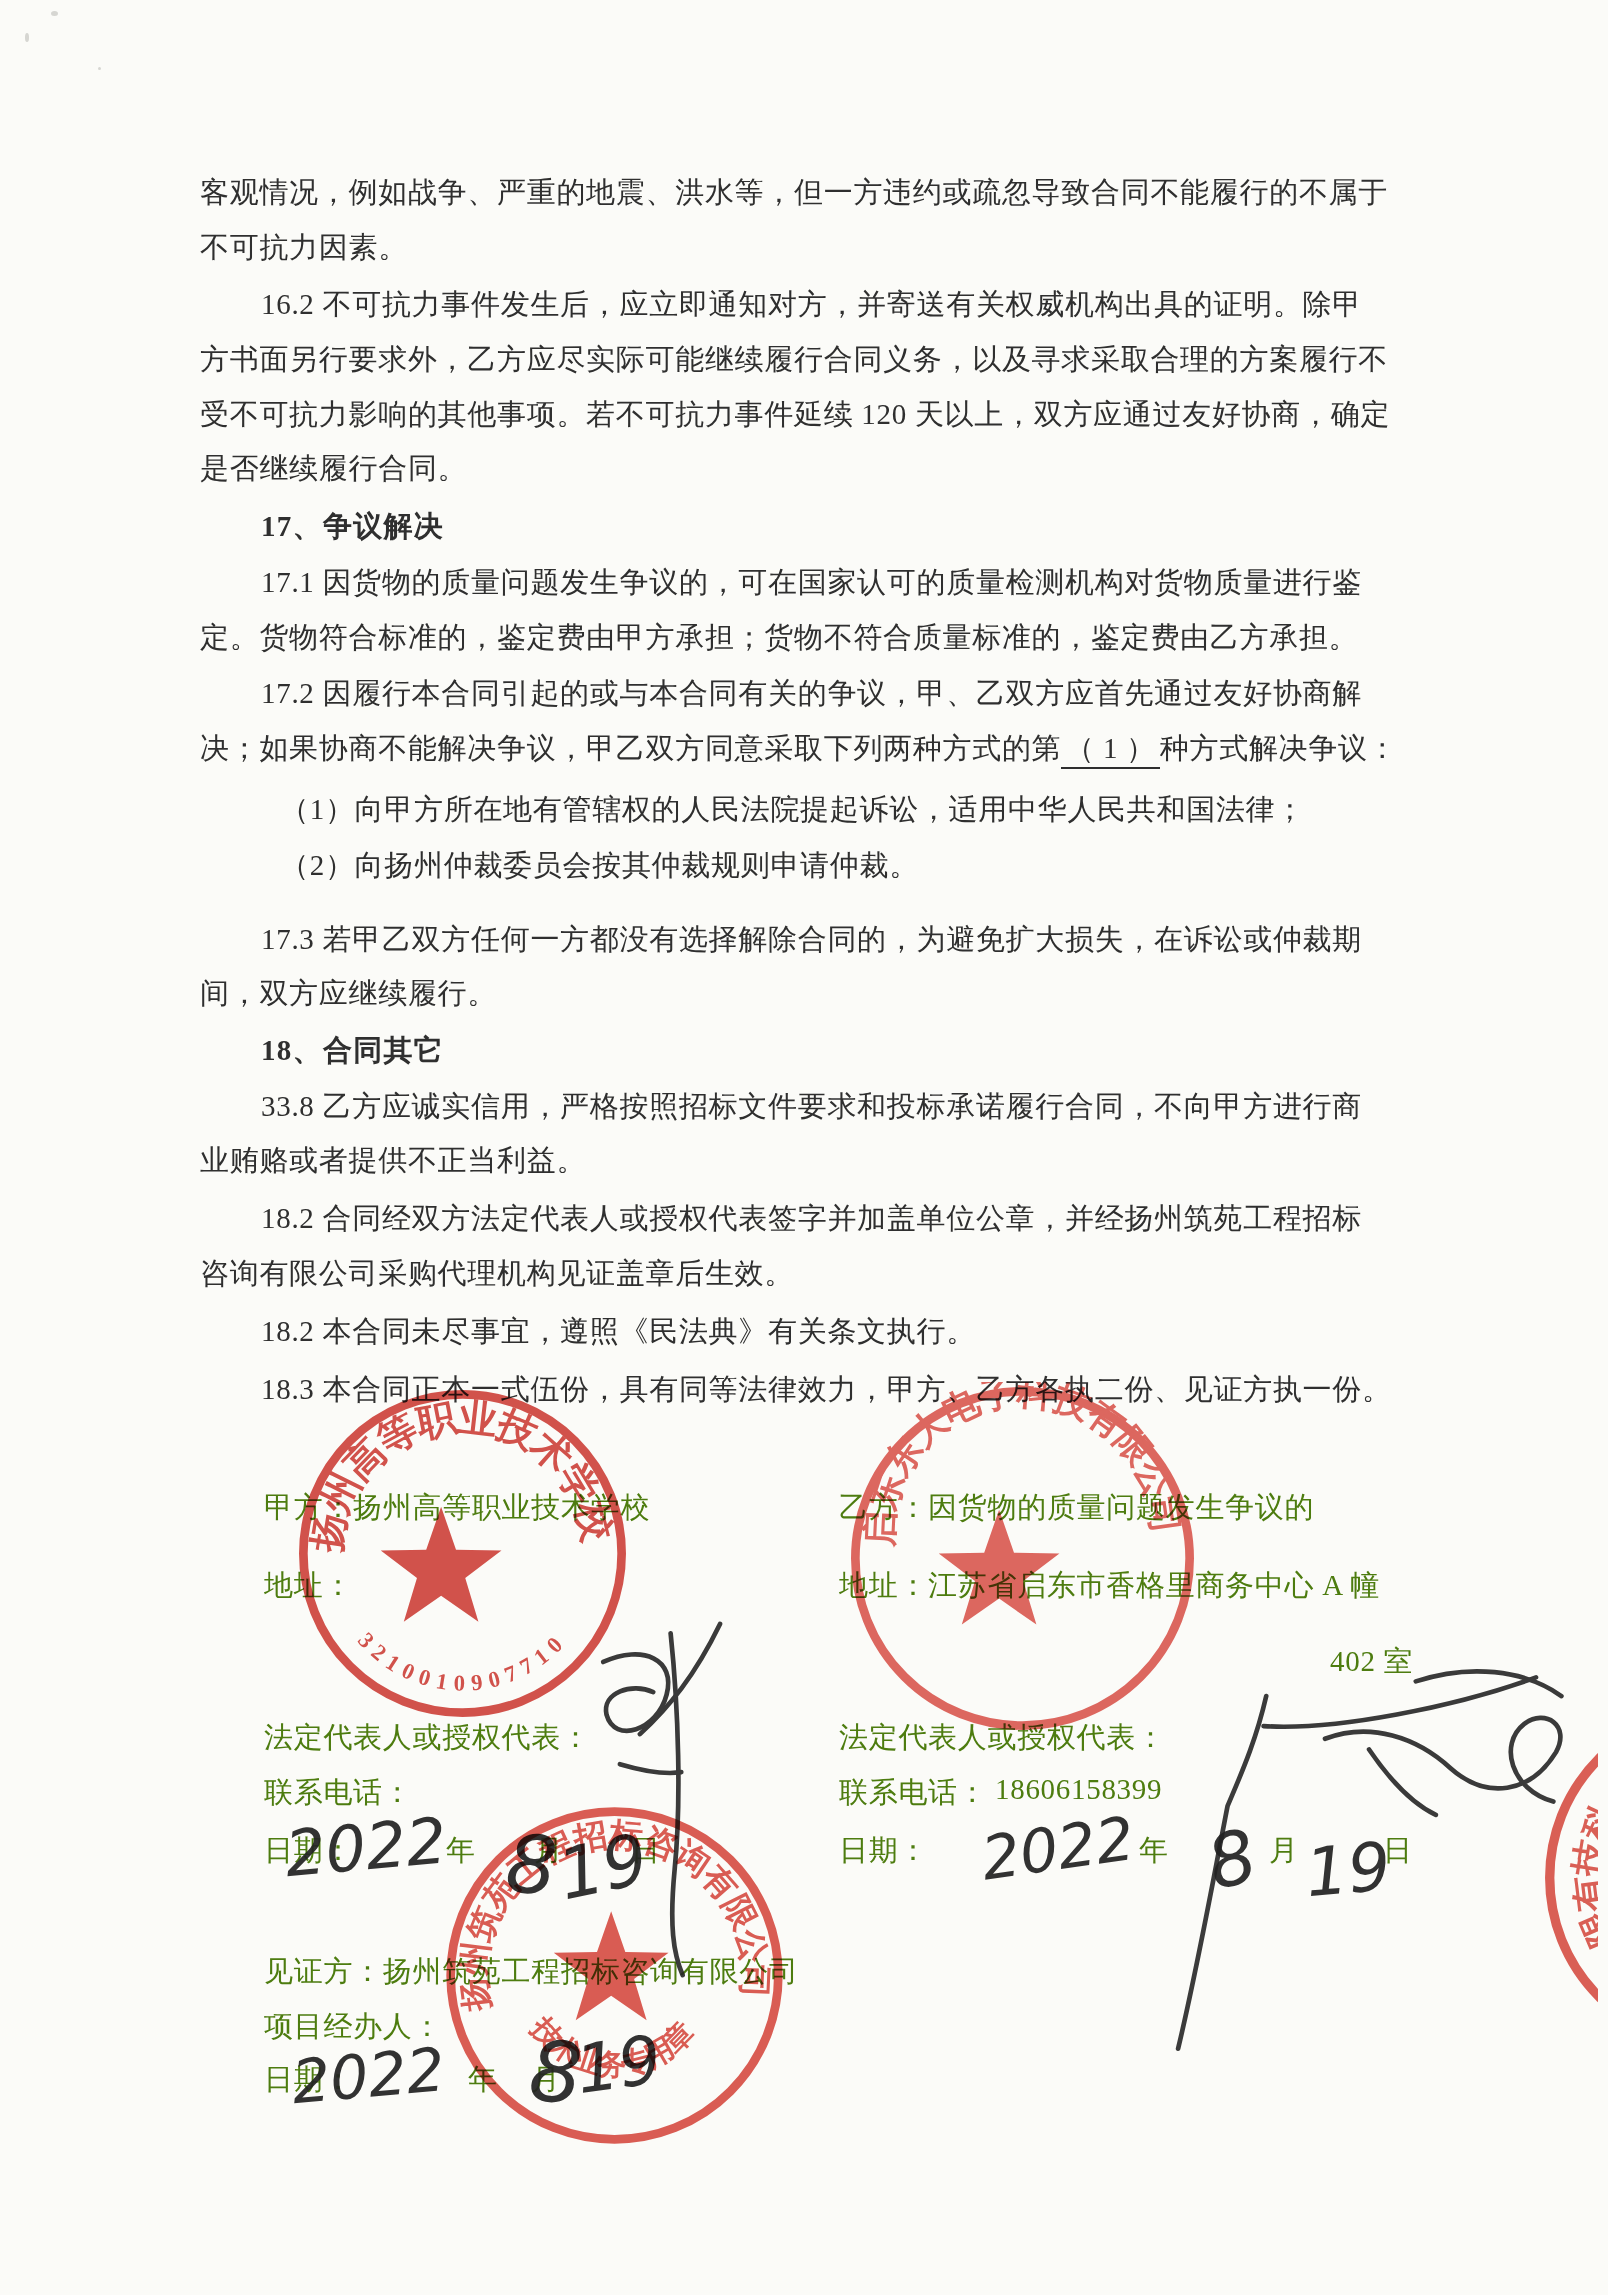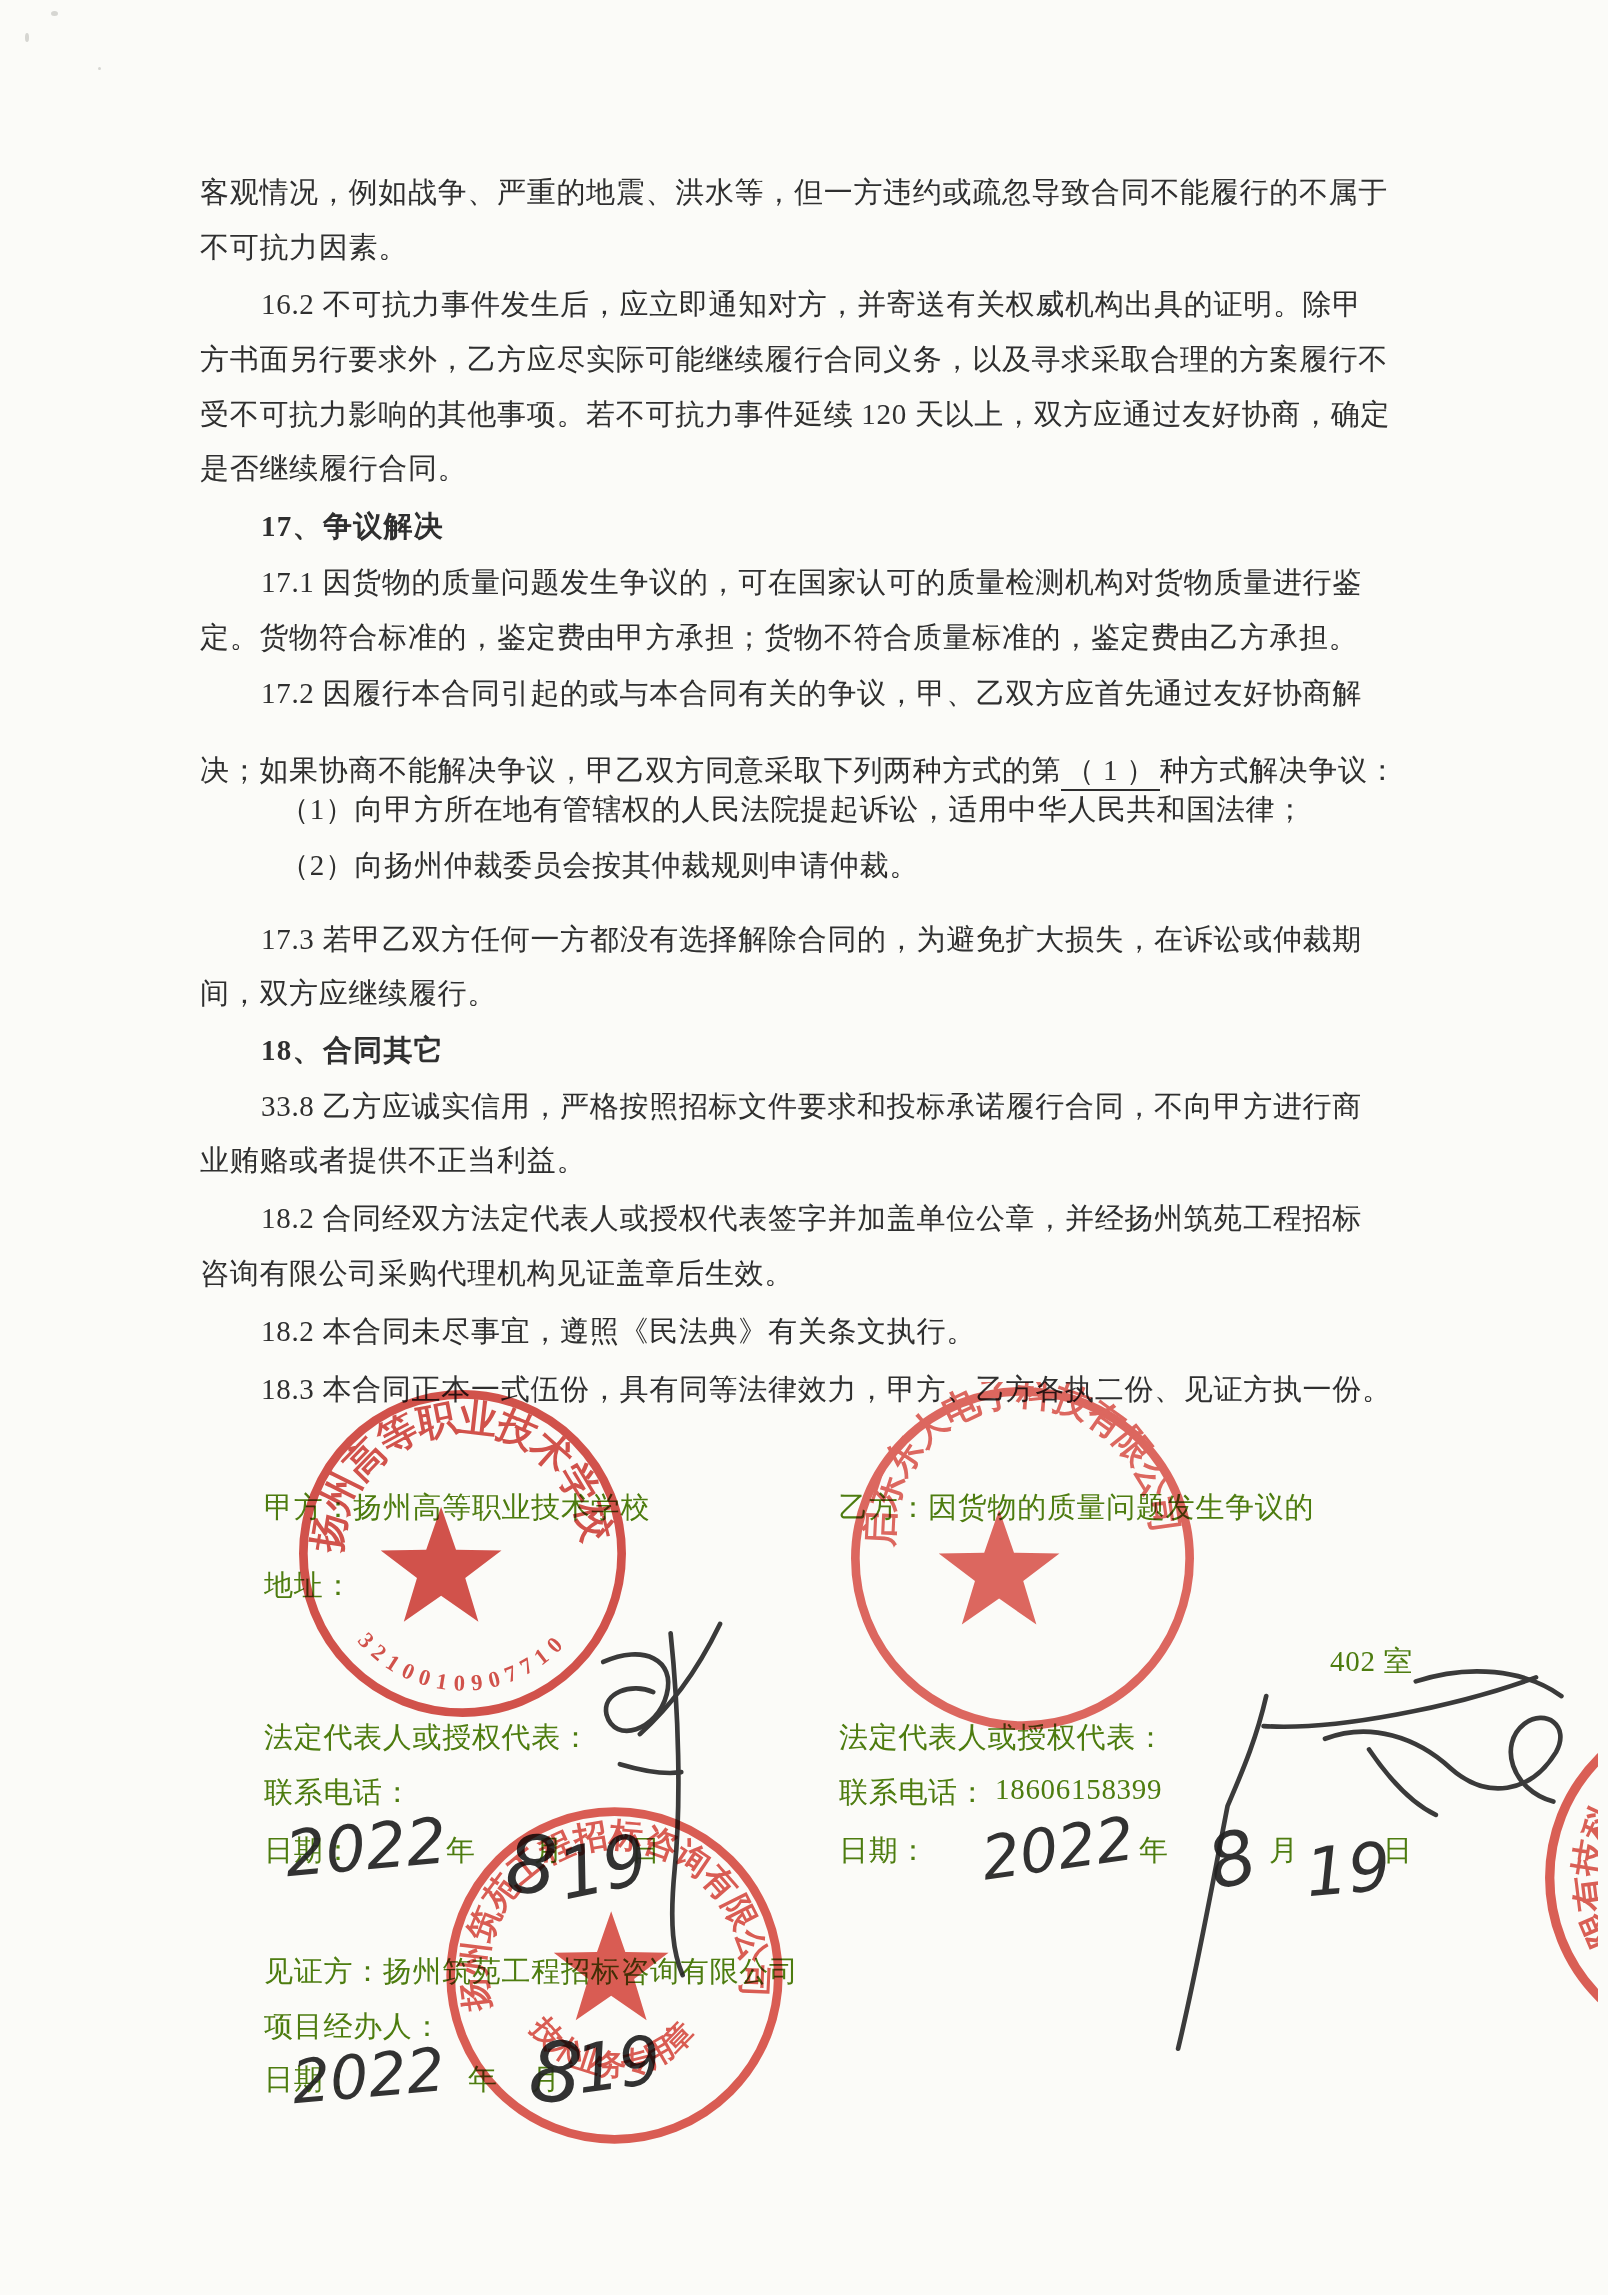--- a/index.html
+++ b/index.html
@@ -36,21 +36,21 @@
     <div class="ln" style="top:175px">客观情况，例如战争、严重的地震、洪水等，但一方违约或疏忽导致合同不能履行的不属于</div>
     <div class="ln" style="top:230px">不可抗力因素。</div>
     <div class="ln ind" style="top:287px">16.2 不可抗力事件发生后，应立即通知对方，并寄送有关权威机构出具的证明。除甲</div>
     <div class="ln" style="top:342px">方书面另行要求外，乙方应尽实际可能继续履行合同义务，以及寻求采取合理的方案履行不</div>
     <div class="ln" style="top:397px">受不可抗力影响的其他事项。若不可抗力事件延续 120 天以上，双方应通过友好协商，确定</div>
     <div class="ln" style="top:451px">是否继续履行合同。</div>
     <div class="ln ind hd" style="top:509px">17、争议解决</div>
     <div class="ln ind" style="top:565px">17.1 因货物的质量问题发生争议的，可在国家认可的质量检测机构对货物质量进行鉴</div>
     <div class="ln" style="top:620px">定。货物符合标准的，鉴定费由甲方承担；货物不符合质量标准的，鉴定费由乙方承担。</div>
     <div class="ln ind" style="top:676px">17.2 因履行本合同引起的或与本合同有关的争议，甲、乙双方应首先通过友好协商解</div>
-    <div class="ln" style="top:753px">
+    <div class="ln" style="top:731px">
       <span>决；如果协商不能解决争议，甲乙双方同意采取下列两种方式的第</span><span class="ul">（ 1 ）</span><span>种方式解决争议：</span>
     </div>
     <div class="ln ind2" style="top:792px">（1）向甲方所在地有管辖权的人民法院提起诉讼，适用中华人民共和国法律；</div>
     <div class="ln ind2" style="top:848px">（2）向扬州仲裁委员会按其仲裁规则申请仲裁。</div>
     <div class="ln ind" style="top:922px">17.3 若甲乙双方任何一方都没有选择解除合同的，为避免扩大损失，在诉讼或仲裁期</div>
     <div class="ln" style="top:976px">间，双方应继续履行。</div>
     <div class="ln ind hd" style="top:1033px">18、合同其它</div>
     <div class="ln ind" style="top:1089px">33.8 乙方应诚实信用，严格按照招标文件要求和投标承诺履行合同，不向甲方进行商</div>
     <div class="ln" style="top:1143px">业贿赂或者提供不正当利益。</div>
     <div class="ln ind" style="top:1201px">18.2 合同经双方法定代表人或授权代表签字并加盖单位公章，并经扬州筑苑工程招标</div>
@@ -62,20 +62,21 @@
   <div class="lbl" style="left:264px;top:1488px">甲方：扬州高等职业技术学校</div>
   <div class="lbl" style="left:264px;top:1566px">地址：</div>
   <div class="lbl" style="left:264px;top:1718px">法定代表人或授权代表：</div>
   <div class="lbl" style="left:264px;top:1773px">联系电话：</div>
   <div class="lbl" style="left:264px;top:1831px">日期：</div>
   <div class="lbl" style="left:446px;top:1831px">年</div>
   <div class="lbl" style="left:534px;top:1831px">月</div>
   <div class="lbl" style="left:631px;top:1831px">日</div>
 
   <div class="lbl" style="left:839px;top:1488px">乙方：因货物的质量问题发生争议的</div>
+  <div class="lbl" style="left:839px;top:1566px">地址：江苏省启东市香格里商务中心 A 幢</div>
   <div class="lbl" style="left:1330px;top:1642px">402 室</div>
   <div class="lbl" style="left:839px;top:1718px">法定代表人或授权代表：</div>
   <div class="lbl" style="left:839px;top:1773px">联系电话：</div>
   <div class="lbl" style="left:995px;top:1773px">18606158399</div>
   <div class="lbl" style="left:839px;top:1831px">日期：</div>
   <div class="lbl" style="left:1139px;top:1831px">年</div>
   <div class="lbl" style="left:1269px;top:1831px">月</div>
   <div class="lbl" style="left:1383px;top:1831px">日</div>
 
   <div class="lbl" style="left:264px;top:1952px">见证方：扬州筑苑工程招标咨询有限公司</div>

